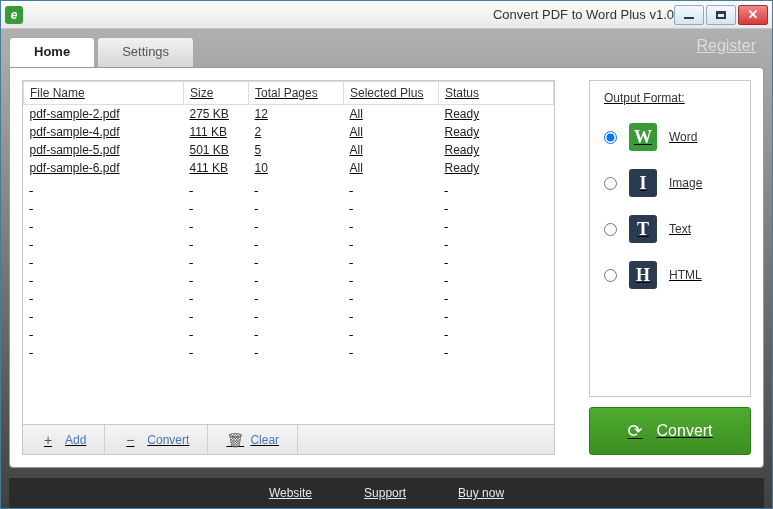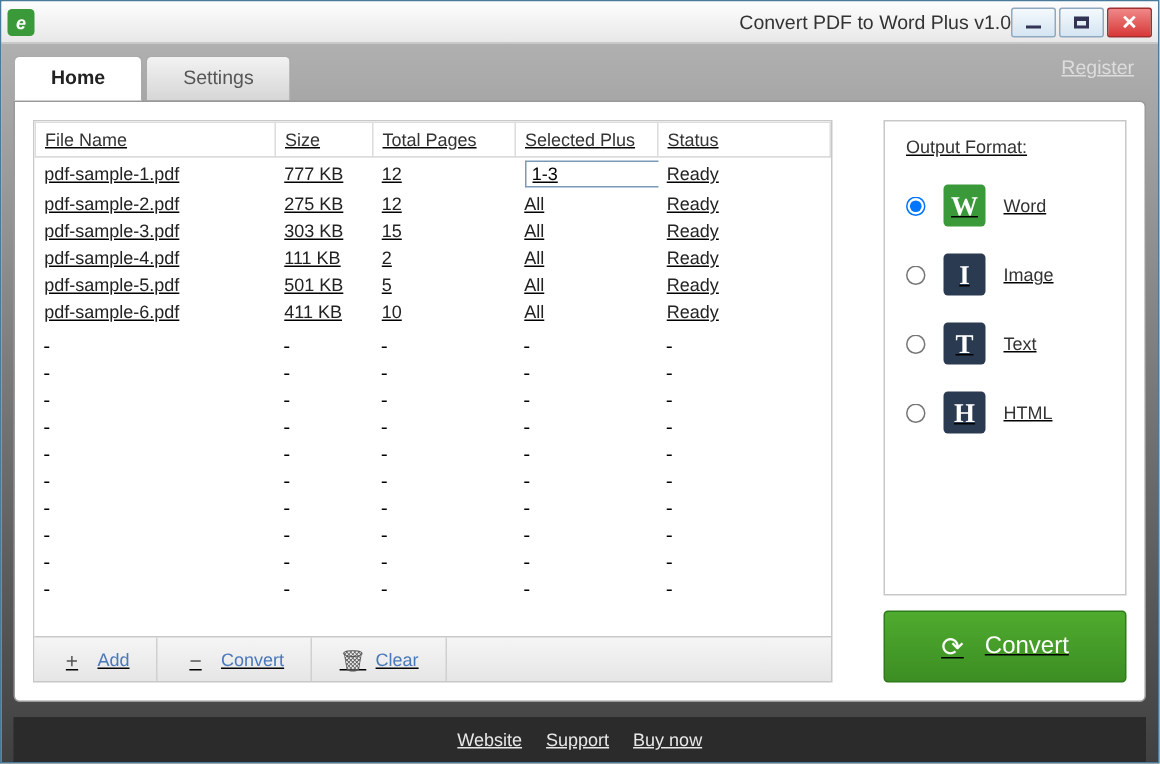--- a/index.html
+++ b/index.html
@@ -79,21 +79,21 @@
 .tab.active {
   background: #fff;
   color: #222;
   font-weight: 600;
   position: relative;
   z-index: 2;
 }
 .register-link {
   color: #ddd;
   text-decoration: underline;
-  font-size: 13px;
+  font-size: 16px;
   margin-right: 8px;
   margin-bottom: 6px;
   cursor: pointer;
 }
 .panel {
   background: #fff;
   border: 1px solid #999;
   border-radius: 0 4px 4px 4px;
   flex: 1;
   display: flex;
@@ -195,21 +195,21 @@
   color: #fff; font-size: 16px;
   cursor: pointer;
 }
 .refresh-icon { font-size: 18px; }
 .footer {
   height: 30px;
   background: #2b2b2b;
   display: flex;
   align-items: center;
   justify-content: center;
-  gap: 16px;
+  gap: 52px;
 }
 .footer a {
   color: #e8e8e8;
   text-decoration: underline;
   font-size: 12px;
   cursor: pointer;
 }
 </style>
 </head>
 <body>
@@ -257,41 +257,23 @@
               <tr>
                 <th>File Name</th>
                 <th>Size</th>
                 <th>Total Pages</th>
                 <th>Selected Plus</th>
                 <th>Status</th>
               </tr>
             </thead>
             <tbody id="file-rows">
                 <tr>
-                  <td>pdf-sample-1.pdf</td>
-                  <td>777 KB</td>
-                  <td>12</td>
-                  <td>
-                    <div class="sel-cell">
-                      <input class="sel-input" value="1-3" style="">
-                    </div>
-                  </td>
-                  <td>Ready</td>
-                </tr>
-                <tr>
                   <td>pdf-sample-2.pdf</td>
                   <td>275 KB</td>
                   <td>12</td>
-                  <td>All</td>
-                  <td>Ready</td>
-                </tr>
-                <tr>
-                  <td>pdf-sample-3.pdf</td>
-                  <td>303 KB</td>
-                  <td>15</td>
                   <td>All</td>
                   <td>Ready</td>
                 </tr>
                 <tr>
                   <td>pdf-sample-4.pdf</td>
                   <td>111 KB</td>
                   <td>2</td>
                   <td>All</td>
                   <td>Ready</td>
                 </tr>

